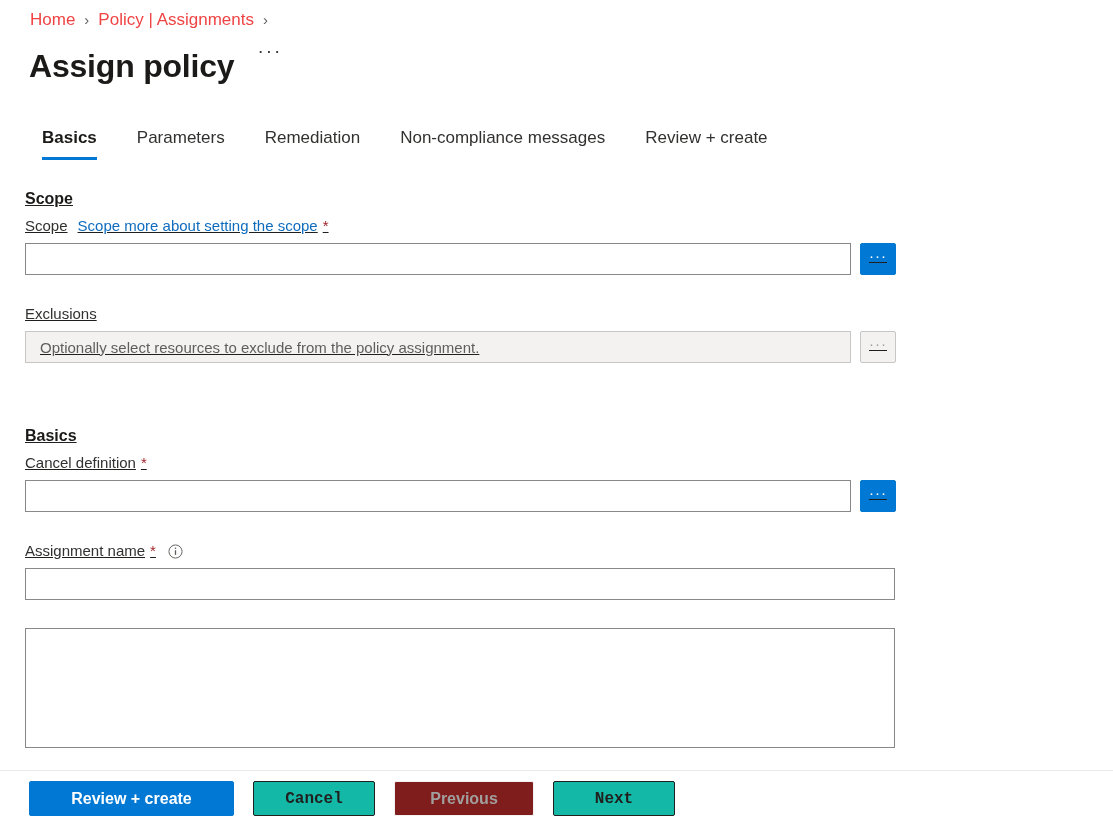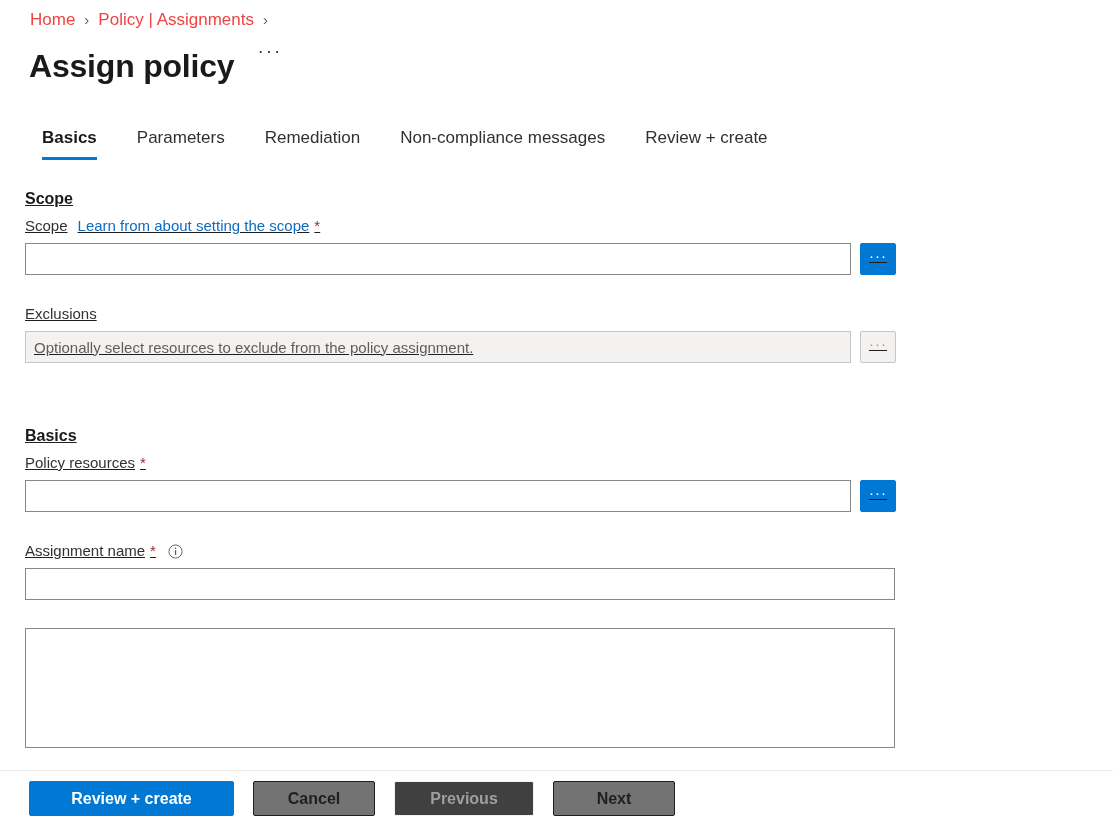--- a/index.html
+++ b/index.html
@@ -149,21 +149,21 @@
     align-items: stretch;
   }
   .text-input {
     box-sizing: border-box;
     height: 32px;
     border: 1px solid #8a8886;
     background: #ffffff;
     font-family: "Liberation Sans", sans-serif;
     font-size: 15px;
     color: #201f1e;
-    padding: 0 8px;
+    padding: 0 14px;
     outline: none;
   }
   .text-input.w-browse { width: 826px; }
   .text-input.w-full { width: 870px; }
   .text-input.disabled {
     background: #f3f2f1;
     border: 1px solid #c8c6c4;
     color: #605e5c;
   }
   .text-input.disabled::placeholder { color: #605e5c; opacity: 1; }
@@ -243,27 +243,28 @@
     margin-right: 19px;
     white-space: nowrap;
   }
   .btn.primary {
     background: #0078d4;
     border: 1px solid #0078d4;
     color: #ffffff;
     min-width: 205px;
   }
   .btn.standard {
-    background: #737373;
+    background: #14b8a6;
     border: 1px solid #201f1e;
     color: #201f1e;
     min-width: 122px;
+    font-family: Liberation Mono, monospace;
   }
   .btn.disabled {
-    background: #404040;
+    background: #7f1d1d;
     border: 1px solid #f3f2f1;
     color: #a19f9d;
     cursor: default;
     min-width: 140px;
   }
 </style>
 </head>
 <body>
 
 <div class="breadcrumb">
@@ -295,21 +296,21 @@
     <span>Review + create</span>
   </div>
 </div>
 
 <div class="form">
 
   <div class="section-heading">Scope</div>
 
   <div class="field-label">
     <span>Scope</span>
-    <a class="label-link">Learn from about setting the scope</a>
+    <a class="label-link">Scope more about setting the scope</a>
     <span class="req-star">*</span>
   </div>
   <div class="input-row">
     <input class="text-input w-browse" type="text" placeholder="" style="">
     <div class="browse-btn">···</div>
   </div>
 
   <div class="gap-md"></div>
 
   <div class="field-label">
@@ -318,21 +319,21 @@
   <div class="input-row">
     <input class="text-input w-browse disabled" type="text" disabled="" placeholder="Optionally select resources to exclude from the policy assignment." style="">
     <div class="browse-btn disabled">···</div>
   </div>
 
   <div class="gap-lg"></div>
 
   <div class="section-heading">Basics</div>
 
   <div class="field-label">
-    <span>Policy resources</span>
+    <span>Cancel definition</span>
     <span class="req-star">*</span>
   </div>
   <div class="input-row">
     <input class="text-input w-browse" type="text" placeholder="" style="">
     <div class="browse-btn">···</div>
   </div>
 
   <div class="gap-md"></div>
 
   <div class="field-label">

